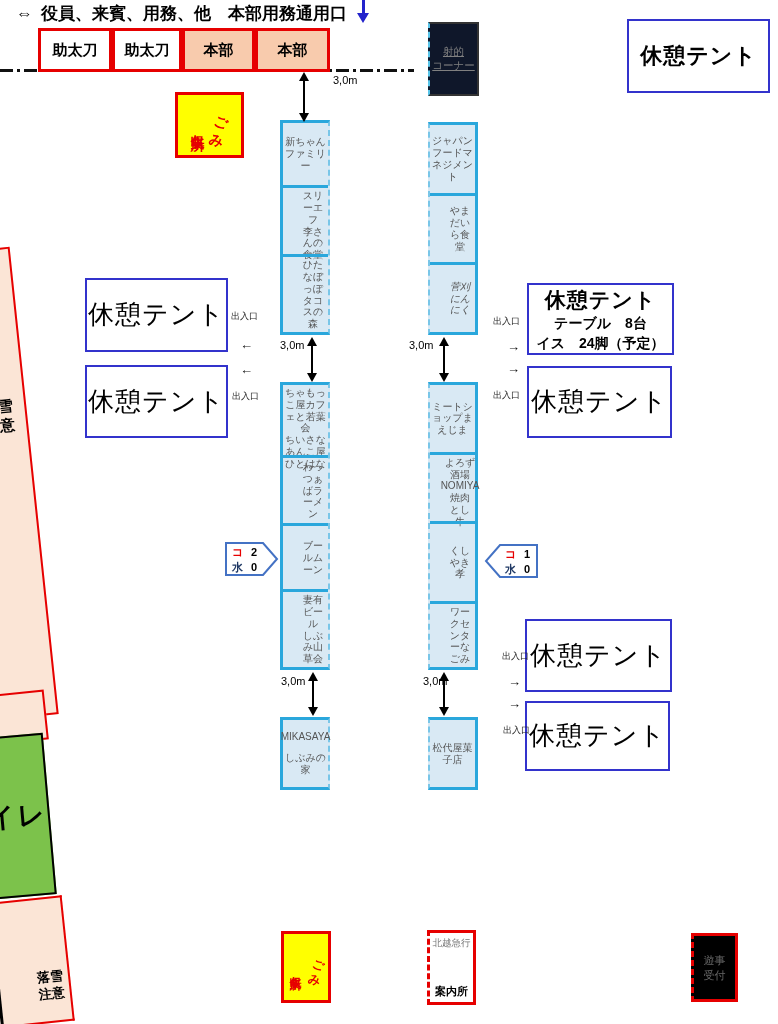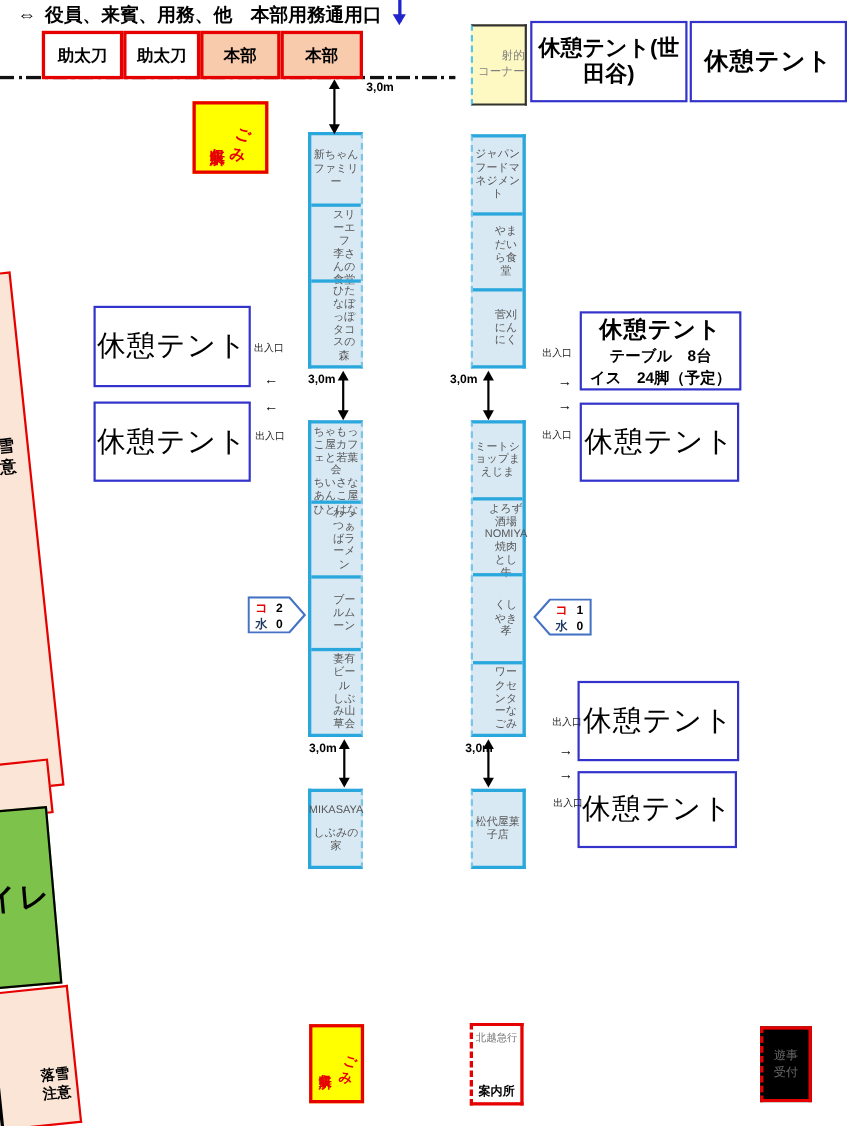--- a/index.html
+++ b/index.html
@@ -19,42 +19,42 @@
   .staffrest{border:2px dashed #cc3333;background:#fff;display:flex;flex-direction:column;
          align-items:center;justify-content:center;font-size:11px;color:#e57f7f;line-height:1.25;}
 
   
   .trash{border:3px solid #e60000;background:#ffff00;display:flex;flex-direction:row;
          align-items:center;justify-content:center;gap:5px;color:#e60000;font-weight:bold;}
   .vtext{writing-mode:vertical-rl;text-orientation:upright;letter-spacing:1px;}
   .gomi-tilt{transform:rotate(15deg);}
 
   
-  .shoot{border:2px solid #333;border-left:2px dashed #57c5ea;background:#fef9c3;display:flex;flex-direction:column;
-         align-items:flex-end;justify-content:center;font-size:10.5px;color:#808080;line-height:1.3;}
+  .shoot{border:2px solid #333;border-left:2px dashed #57c5ea;background:#0f172a;display:flex;flex-direction:column;
+         align-items:center;justify-content:center;font-size:10.5px;color:#808080;line-height:1.3;text-decoration:underline;}
 
   
   .tent{border:2px solid #3333cc;background:#fff;display:flex;flex-direction:column;
         align-items:center;justify-content:center;text-align:center;font-size:26px;letter-spacing:1px;line-height:1.2;}
   .tent-sm{font-size:20px;font-weight:bold;letter-spacing:0;}
   .tent .sub{font-size:14px;font-weight:bold;letter-spacing:0;margin-top:3px;}
 
   
   .bgroup{border:3px solid #2aa7dc;background:#d9e9f4;display:flex;flex-direction:column;}
   .bgroup.dash-right{border-right:2px dashed #79c6e8;}
   .bgroup.dash-left{border-left:2px dashed #79c6e8;}
   .bcell{display:flex;flex-direction:column;align-items:center;justify-content:center;
          text-align:center;font-size:10px;color:#555;line-height:1.18;padding:2px 1px;box-sizing:border-box;}
   .bcell.two{justify-content:space-evenly;}
   .bcell + .bcell{border-top:3px solid #2aa7dc;padding-left:16px;}
 
   
   .entr{font-size:9px;color:#222;}
   .dira{font-size:13px;color:#111;}
-  .dist{font-size:11px;font-weight:bold;}
+  .dist{font-size:11px;font-weight:normal;}
 
   
   .varrow{position:absolute;width:2px;background:#000;}
   .varrow::before{content:"";position:absolute;top:-9px;left:-4px;border:5px solid transparent;border-bottom:9px solid #000;}
   .varrow::after{content:"";position:absolute;bottom:-9px;left:-4px;border:5px solid transparent;border-top:9px solid #000;}
   .bluearrow{position:absolute;width:3px;background:#2323cc;}
   .bluearrow::after{content:"";position:absolute;bottom:-9px;left:-5px;border:6px solid transparent;border-top:10px solid #2323cc;}
 
   
   .co-txt{font-size:11px;font-weight:bold;font-family:"Liberation Sans","DejaVu Sans",sans-serif;}
@@ -97,23 +97,20 @@
   <div class="abs trash" style="left:175px;top:92px;width:69px;height:66px;font-size:14px;">
     <span class="vtext">収集所</span>
     <span class="vtext gomi-tilt">ごみ</span>
   </div>
 
   <div class="abs shoot" style="left:428px;top:22px;width:51px;height:74px;">
     <span>射的</span>
     <span>コーナー</span>
   </div>
 
-  <div class="abs tent tent-sm" style="left:482px;top:19px;width:143px;height:74px;">
-    <span>休憩テント(世田谷)</span>
-  </div>
   <div class="abs tent" style="left:627px;top:19px;width:143px;height:74px;font-size:22px;font-weight:bold;">
     <span>休憩テント</span>
   </div>
 
   <div class="abs tent" style="left:85px;top:278px;width:143px;height:74px;">
     <span>休憩テント</span>
   </div>
   <div class="abs tent" style="left:85px;top:365px;width:143px;height:73px;">
     <span>休憩テント</span>
   </div>
@@ -182,21 +179,21 @@
     </div>
   </div>
 
   <div class="abs bgroup dash-left" style="left:428px;top:122px;width:50px;height:213px;">
     <div class="bcell" style="height:68px;">
         <span>ジャパンフードマネジメント</span>
       </div>
     <div class="bcell" style="height:69px;">
         <span>やまだいら食堂</span>
       </div>
-    <div class="bcell" style="flex:1;">
+    <div class="bcell" style="flex:1;font-style:italic;">
         <span>菅刈にんにく</span>
       </div>
   </div>
   <div class="abs bgroup dash-left" style="left:428px;top:382px;width:50px;height:288px;">
     <div class="bcell" style="height:70px;">
         <span>ミートショップまえじま</span>
       </div>
     <div class="bcell two" style="height:69px;">
       <span>よろず酒場NOMIYA</span>
       <span>焼肉とし牛</span>

